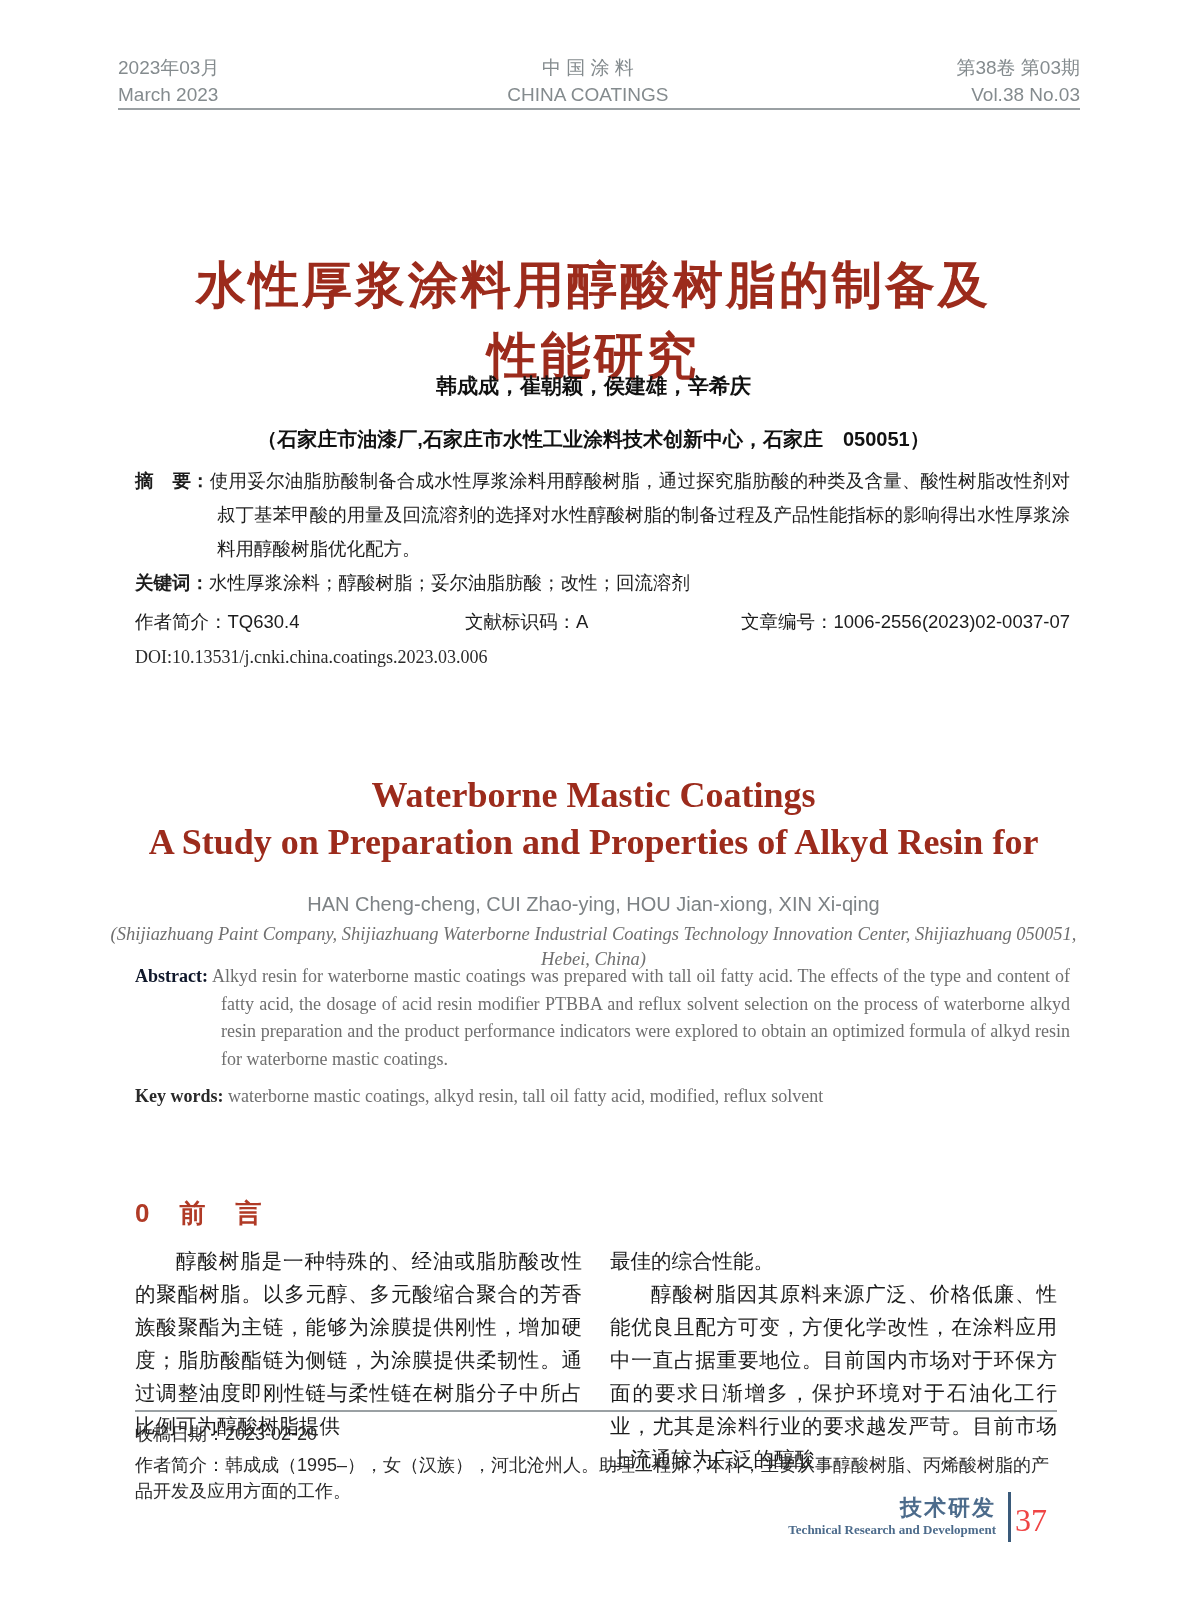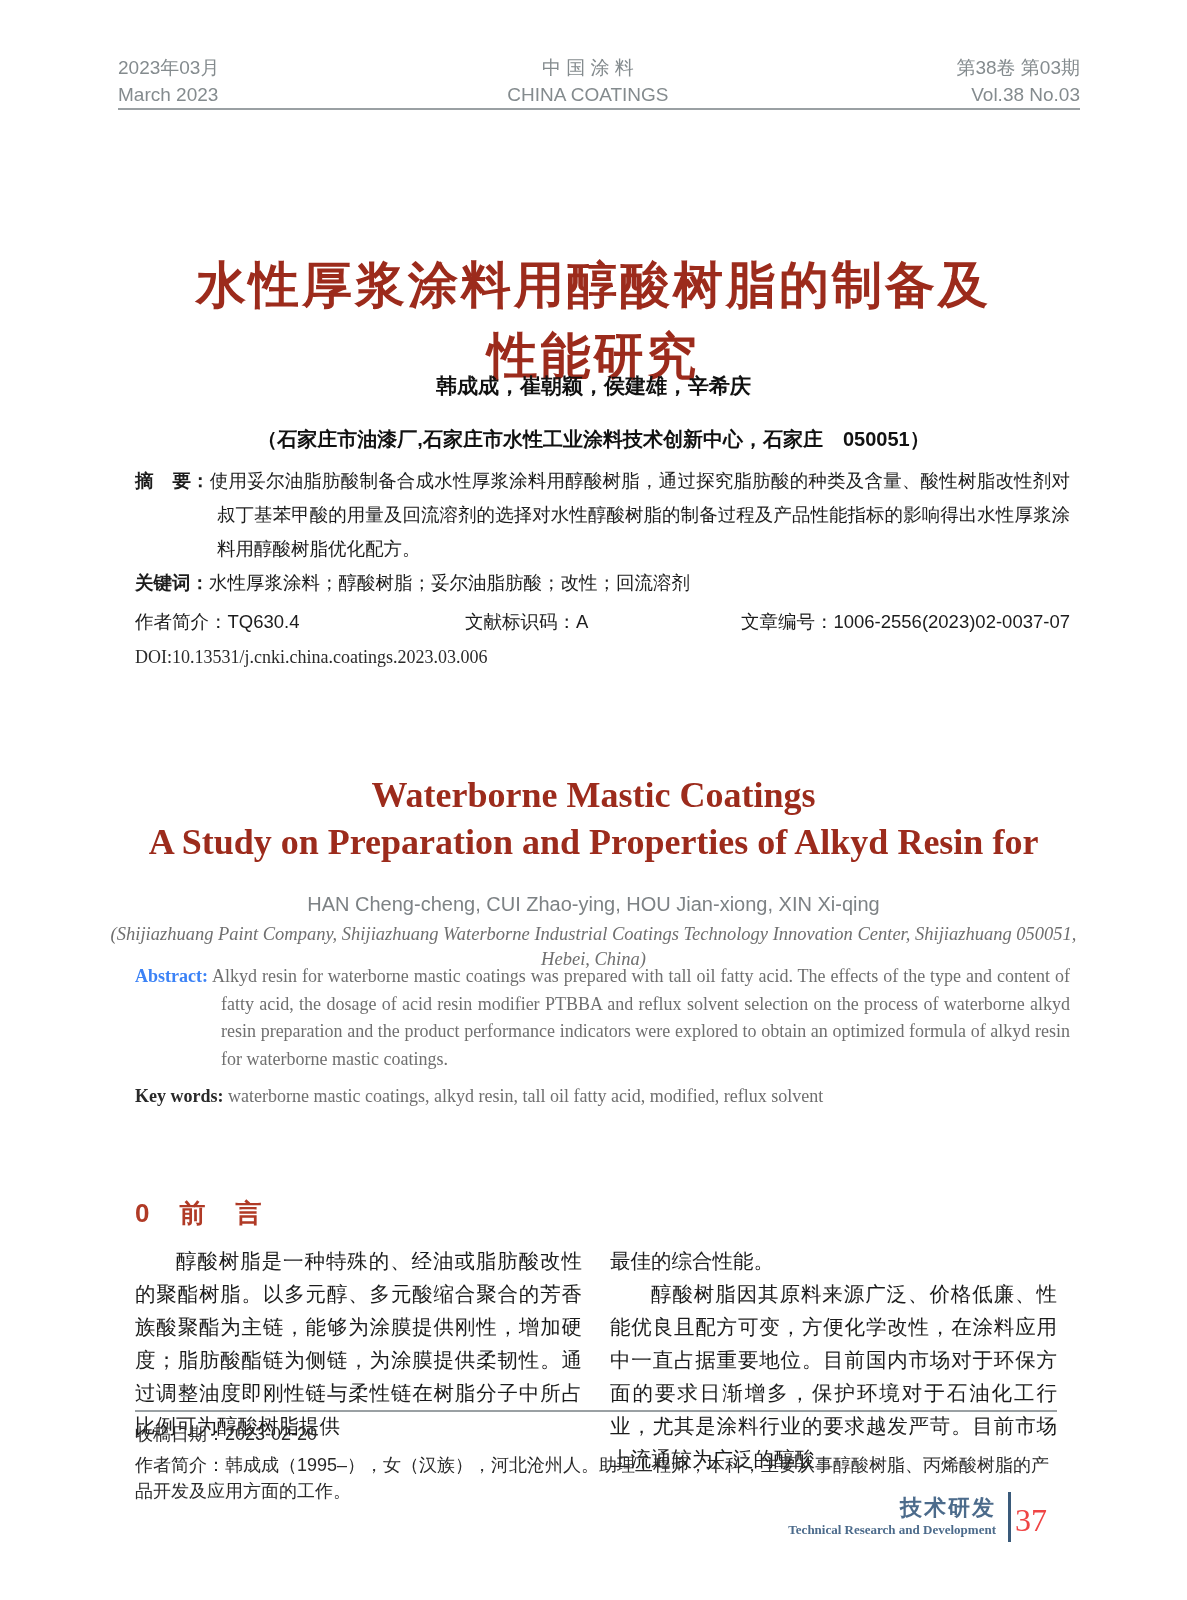--- a/index.html
+++ b/index.html
@@ -42,21 +42,21 @@
             line-height:47px;color:#9c2b1c;}
   .en-authors{position:absolute;top:893px;left:0;right:0;text-align:center;
               font-size:20px;color:#7d8285;}
   .en-affil{position:absolute;top:922px;left:0;right:0;text-align:center;
             font-family:"Liberation Serif",serif;font-style:italic;font-size:18.5px;
             line-height:25px;color:#6f6f6f;}
 
   .en-abs{position:absolute;top:963px;left:135px;width:935px;}
   .en-hang{margin:0;padding-left:86px;text-indent:-86px;font-family:"Liberation Serif",serif;
            font-size:18px;line-height:27.5px;text-align:justify;color:#6f6f6f;}
-  .en-hang .lbl{font-family:"Liberation Serif",serif;font-weight:bold;color:#3b82f6;}
+  .en-hang .lbl{font-family:"Liberation Serif",serif;font-weight:bold;color:#0f172a;}
   .en-kw{margin:10px 0 0 0;padding-left:100px;text-indent:-100px;
          font-family:"Liberation Serif",serif;font-size:18px;line-height:26px;color:#6f6f6f;}
   .en-kw .lbl{font-weight:bold;color:#2a2a2a;}
 
   
   .sec{position:absolute;top:1196px;left:135px;width:922px;}
   .sec-h{margin:0 0 14px 0;color:#b03a26;font-size:26px;font-weight:bold;letter-spacing:2px;}
   .cols{display:flex;gap:28px;}
   .colm{width:447px;}
   .colm p{margin:0;font-family:"Liberation Serif",serif;font-size:20.5px;line-height:33px;

